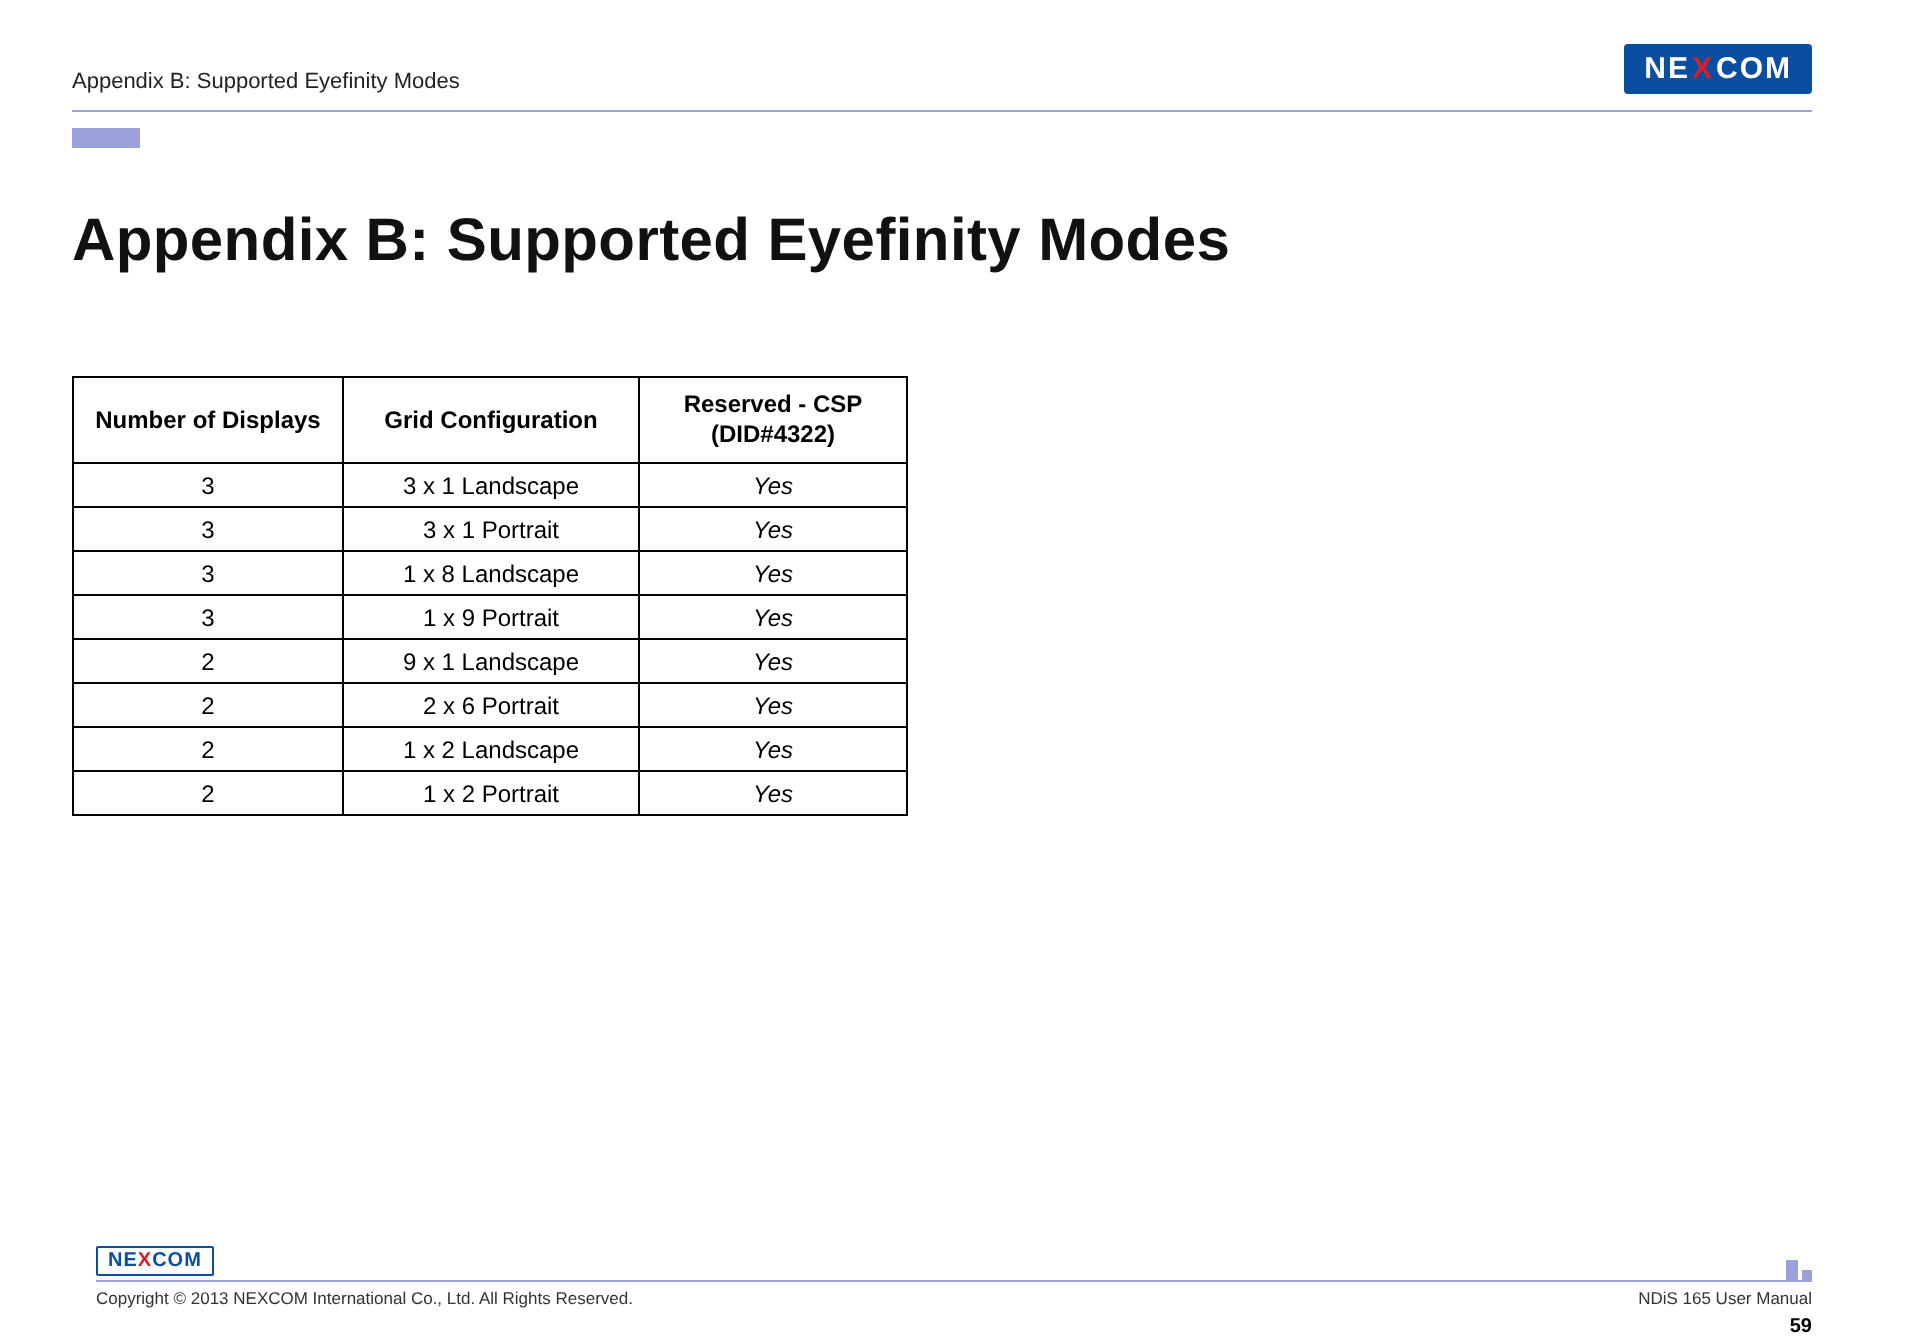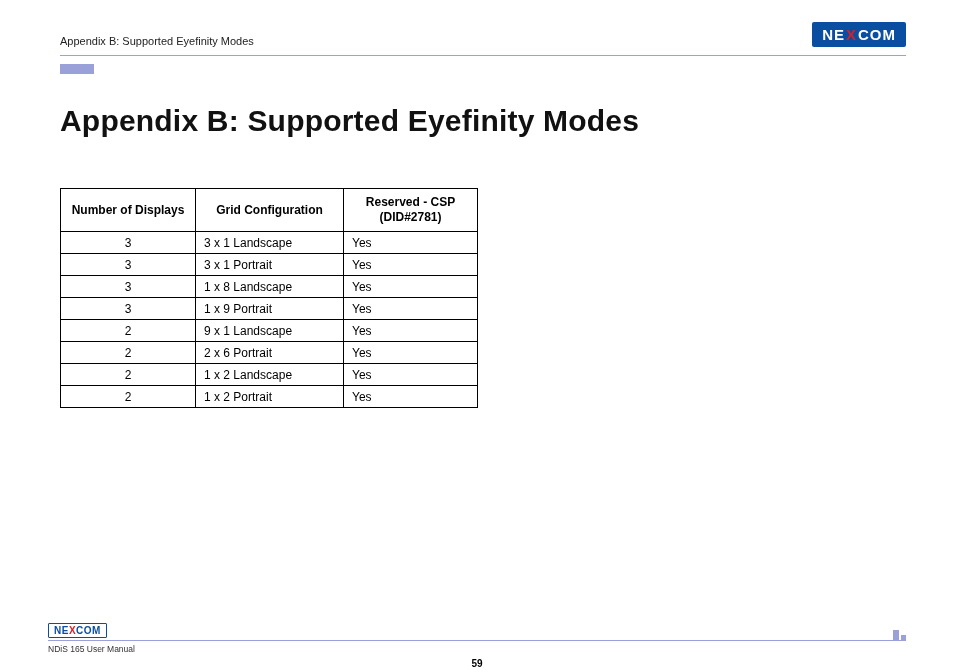--- a/index.html
+++ b/index.html
@@ -5,22 +5,21 @@
   * { box-sizing: border-box; margin: 0; padding: 0; }
   body {
     width: 954px;
     height: 672px;
     background: #fff;
     font-family: Arial, Helvetica, sans-serif;
     position: relative;
     color: #000;
   }
   .page {
-    padding: 22px 48px 0 20px;
-    margin-left: 40px;
+    padding: 22px 48px 0 36px;
   }
   .topbar {
     display: flex;
     align-items: flex-end;
     justify-content: space-between;
     padding-bottom: 4px;
   }
   .running-head {
     font-size: 11px;
     color: #222;
@@ -74,22 +73,22 @@
   }
   table.data th:first-child { width: 135px; }
   table.data th:nth-child(2) { width: 148px; }
   table.data td {
     border: 1px solid #000;
     padding: 3px 8px;
     font-size: 12px;
     height: 22px;
   }
   table.data td.col-num { text-align: center; }
-  table.data td.col-grid { text-align: left; }
-  table.data td.col-csp { text-align: left; }
+  table.data td.col-grid { text-align: center; }
+  table.data td.col-csp { text-align: center; font-style: italic; }
 
   .footer {
     position: absolute;
     left: 48px;
     right: 48px;
     bottom: 18px;
   }
   .footer-line {
     height: 1px;
     background: #9aa0d8;
@@ -115,21 +114,21 @@
     margin-bottom: 2px;
   }
   .footer-logo .x { color: #d62027; font-weight: 900; }
   .copyright {
     font-size: 8.5px;
     color: #333;
   }
   .pagenum {
     position: absolute;
     left: 0; right: 0;
-    text-align: center;
+    text-align: right;
     font-size: 10px;
     font-weight: 700;
     top: 14px;
   }
   .manual-name {
     font-size: 8.5px;
     color: #333;
   }
   .corner-deco {
     display: inline-flex;
@@ -160,21 +159,21 @@
   <h1 class="title">Appendix B: Supported Eyefinity Modes</h1>
 
   <div class="tbl-wrap">
     <table class="data">
       <thead>
         <tr>
           <th>Number of Displays</th>
           <th>Grid Configuration</th>
           <th>
             <span>Reserved - CSP</span><br>
-            <span>(DID#2781)</span>
+            <span>(DID#4322)</span>
           </th>
         </tr>
       </thead>
       <tbody id="tbody">
           <tr>
             <td class="col-num">3</td>
             <td class="col-grid">3 x 1 Landscape</td>
             <td class="col-csp">Yes</td>
           </tr>
           <tr>
@@ -228,16 +227,17 @@
     </div>
     <div class="footer-right">
       <div class="corner-deco">
         <span class="sq1"></span>
           <span class="sq2"></span>
       </div>
     </div>
   </div>
   <div class="footer-line"></div>
   <div class="footer-row">
+    <div class="copyright">Copyright © 2013 NEXCOM International Co., Ltd. All Rights Reserved.</div>
     <div class="pagenum">59</div>
     <div class="manual-name">NDiS 165 User Manual</div>
   </div>
 </div>
 
 </body></html>

